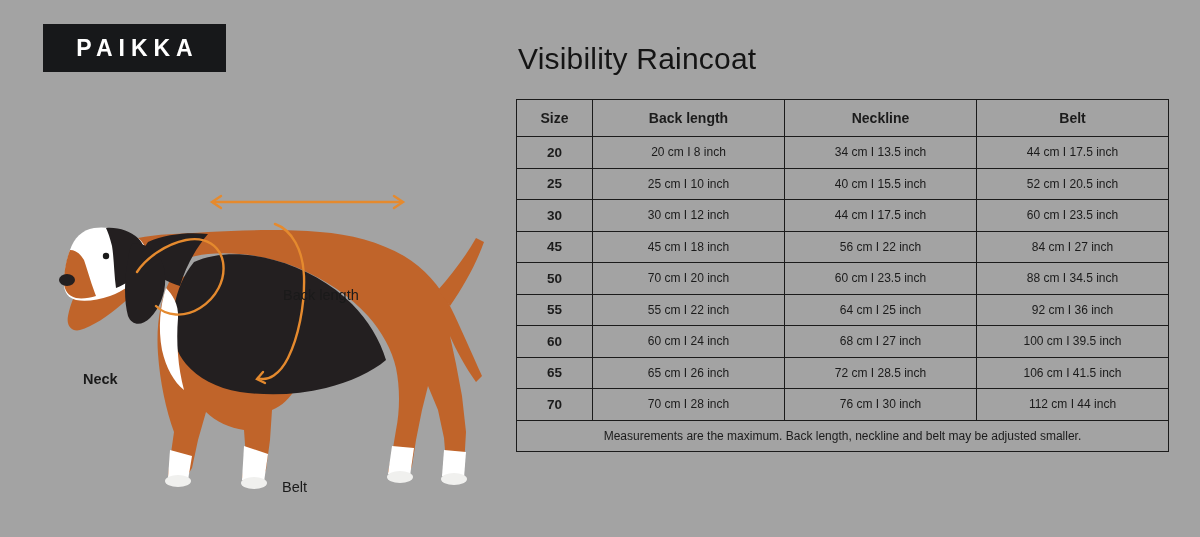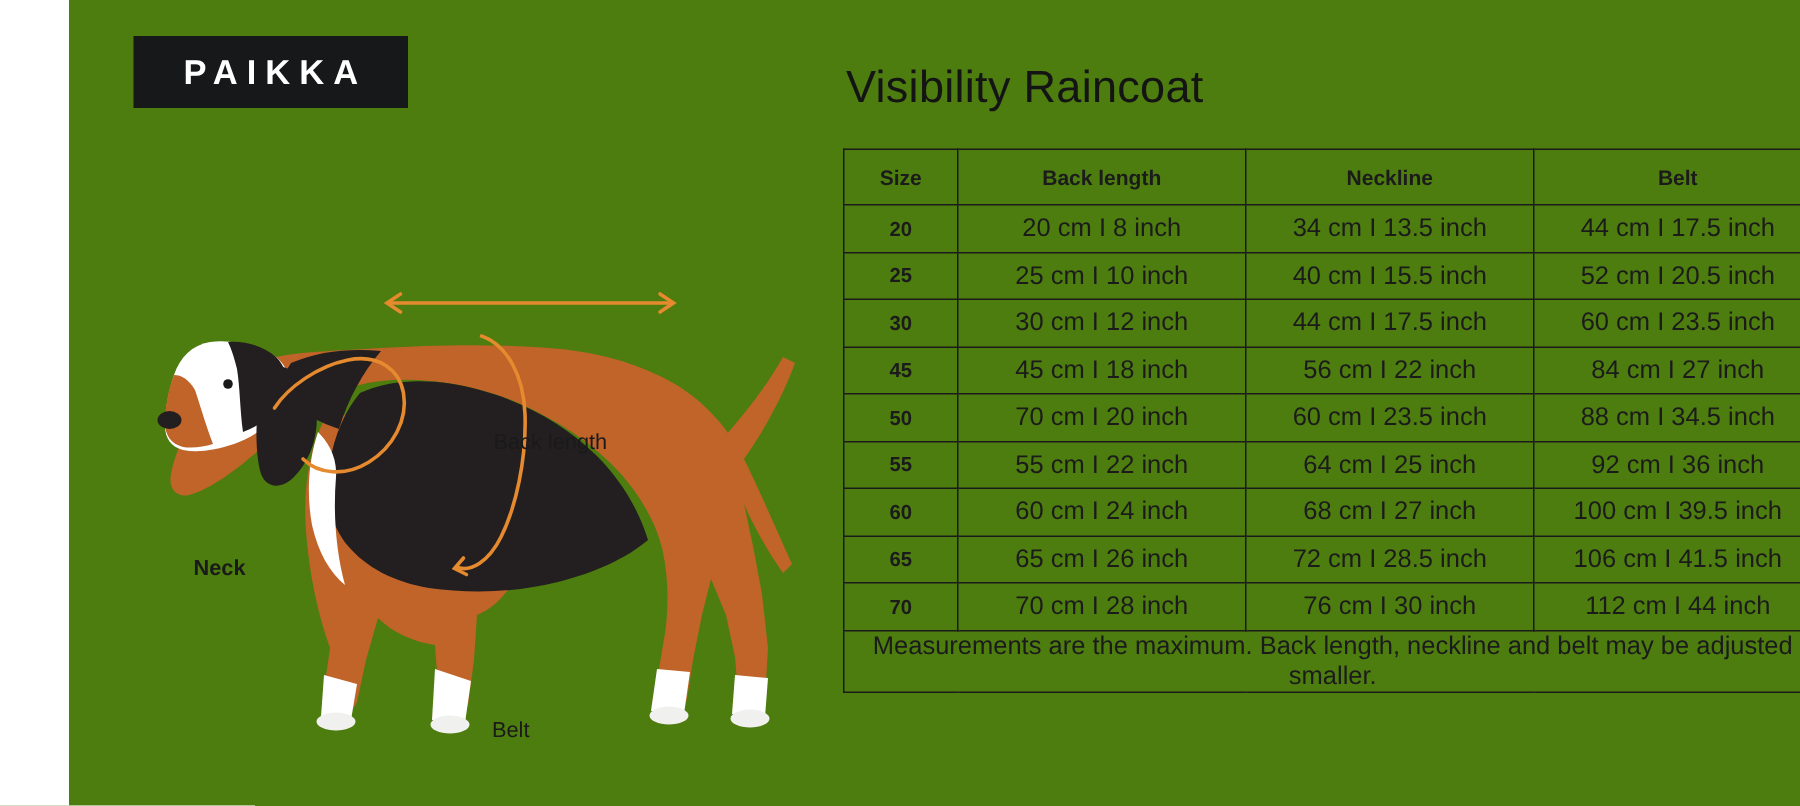--- a/index.html
+++ b/index.html
@@ -11,22 +11,21 @@
     width: 1200px;
     height: 537px;
     font-family: "Liberation Sans", sans-serif;
     color: #111111;
     overflow: hidden;
     position: relative;
   }
   .page {
     position: absolute;
     inset: 0;
-    background: #4d7c0f;
-    margin-left: 46px;
+    background: #a3a3a3;
   }
   
   .left-panel {
     position: absolute;
     left: 0;
     top: 0;
     width: 500px;
     height: 537px;
   }
   .logo-box {
@@ -86,21 +85,21 @@
     left: 16px;
     top: 99px;
     width: 652px;
     border-collapse: collapse;
     table-layout: fixed;
   }
   table.size-table th,
   table.size-table td {
     border: 1px solid #1b1b1b;
     text-align: center;
-    font-size: 17px;
+    font-size: 12px;
     color: #1b1b1b;
     height: 30.5px;
     padding: 0;
   }
   table.size-table thead th {
     font-weight: 700;
     font-size: 14px;
     height: 36px;
   }
   table.size-table tbody td.size-col {

